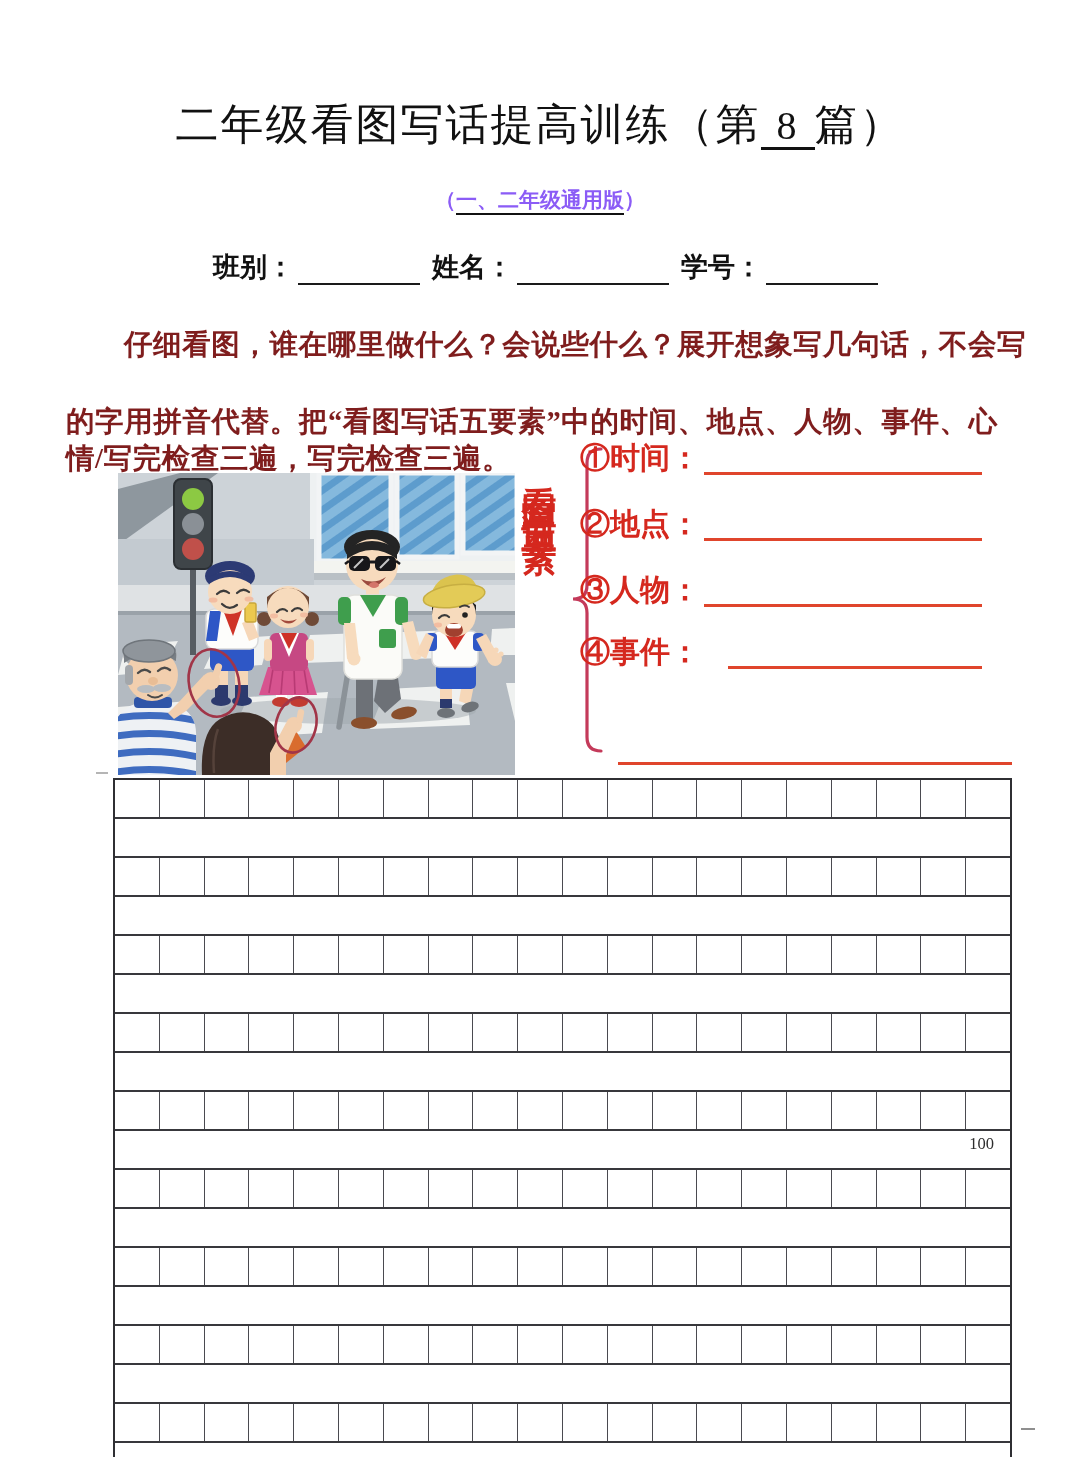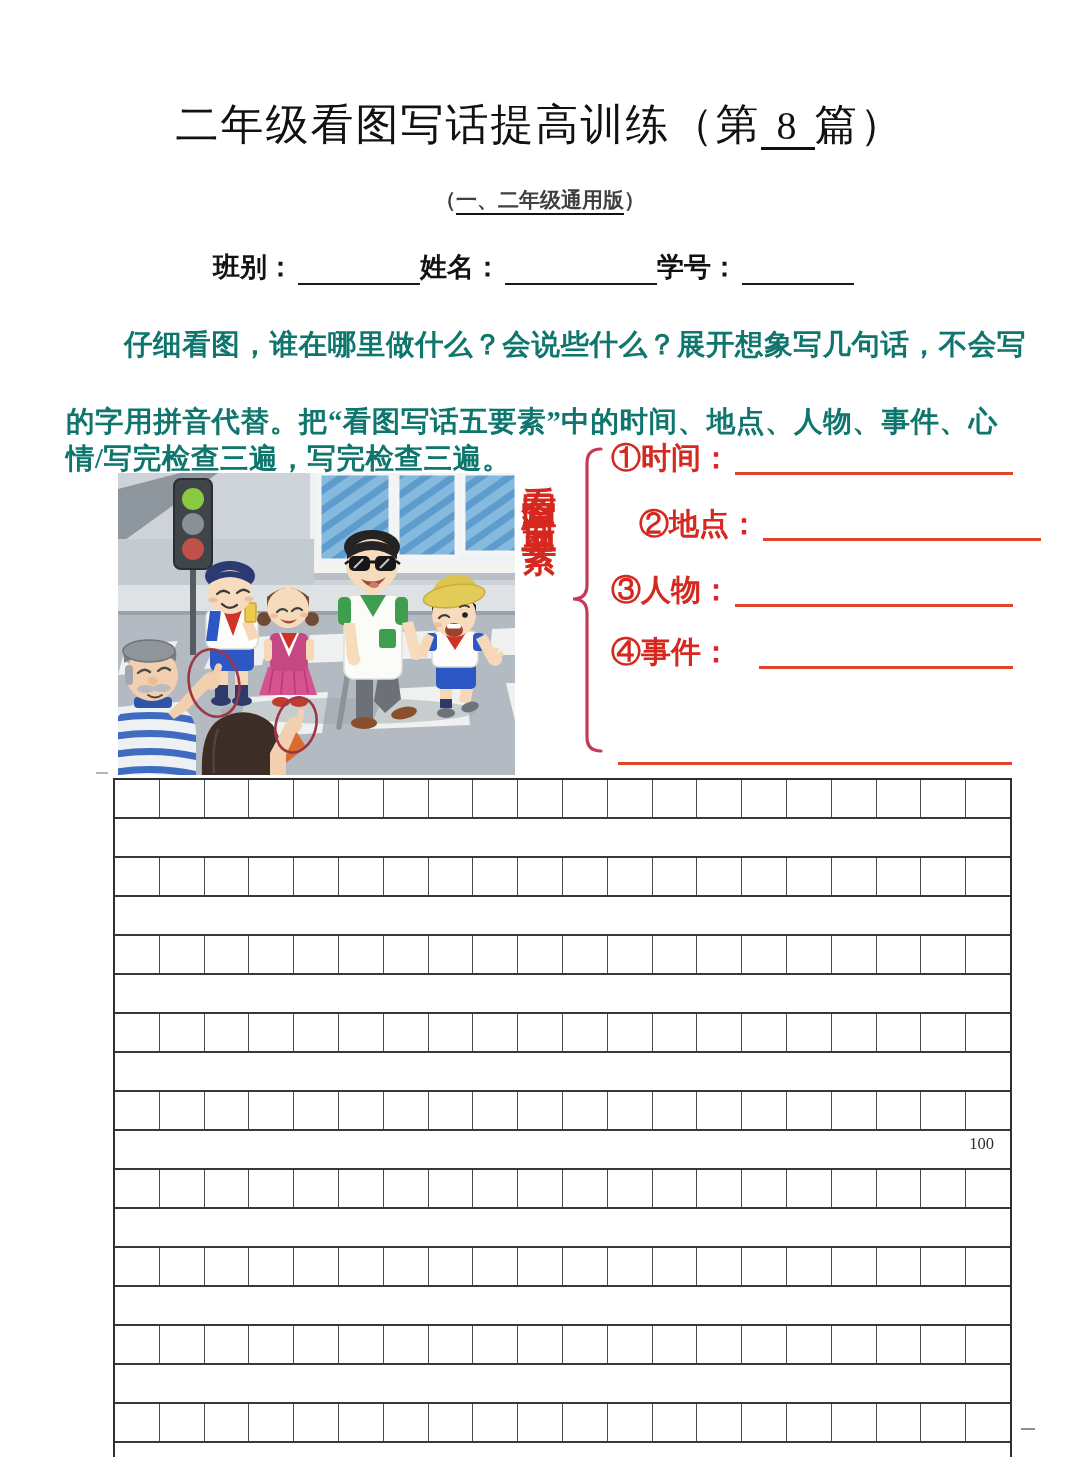--- a/index.html
+++ b/index.html
@@ -14,67 +14,67 @@
     position:absolute; top:96px; left:0; width:100%;
     text-align:center; font-size:43px; font-weight:400; letter-spacing:2px;
     color:#111;
   }
   .title .num {
     display:inline-block; min-width:30px; padding:0 16px;
     border-bottom:3.5px solid #111; font-size:40px; line-height:1.05;
   }
   .subtitle {
     position:absolute; top:186px; left:0; width:100%;
-    text-align:center; font-size:21px; font-weight:700; color:#404040;
+    text-align:center; font-size:21px; font-weight:700; color:#8b5cf6;
   }
   .subtitle .u { border-bottom:2.5px solid #111; padding-bottom:1px; }
   
   .form-row {
     position:absolute; top:249px; left:213px; display:flex; align-items:flex-end;
-    font-size:27px; font-weight:700; color:#111;
+    font-size:27px; font-weight:700; color:#111;gap:12px;
   }
   .form-field { display:flex; align-items:flex-end; }
   .blank-line {
     display:inline-block; height:1.1em;
     border-bottom:2.5px solid #1a1a1a; margin-left:4px;
   }
   .form-field:nth-child(1) .blank-line { width:122px; }
   .form-field:nth-child(2) .blank-line { width:152px; }
   .form-field:nth-child(3) .blank-line { width:112px; }
   
   .para-line {
     position:absolute; left:66px; white-space:nowrap;
-    font-size:28.5px; font-weight:700; letter-spacing:0.6px; color:#0f766e;
+    font-size:28.5px; font-weight:700; letter-spacing:0.6px; color:#7f1d1d;
   }
   .para-line.l1 { top:326px; padding-left:58px; }
   .para-line.l2 { top:383px;margin-top:20px; }
   .para-line.l3 { top:440px; }
   
   .illustration {
     position:absolute; left:118px; top:473px; width:397px; height:302px;
     background:#dfe3e6; overflow:hidden;
   }
   .illustration svg { display:block; width:100%; height:100%; }
   
   .v-label {
     position:absolute; left:521px; top:458px; height:320px;
     writing-mode:vertical-rl; text-orientation:upright;
     font-size:35px; font-weight:800; letter-spacing:9px;
     color:#d5281e; line-height:1;
   }
   .bracket { position:absolute; left:570px; top:446px; width:38px; height:308px; }
   .element-item {
-    position:absolute; left:611px; width:402px;
+    position:absolute; left:580px; width:402px;
     display:flex; align-items:flex-end;
     font-size:30px; font-weight:800; color:#d5281e; white-space:nowrap;
   }
   .element-item .fill {
     flex:1; border-bottom:3.5px solid #e0452c; margin-bottom:4px; margin-left:4px;
   }
-  .item-1 { top:438px; } .item-2 { top:504px;margin-left:28px; } .item-3 { top:570px; }
+  .item-1 { top:438px; } .item-2 { top:504px; } .item-3 { top:570px; }
   .item-4 { top:632px;gap:24px; } .item-5 { top:693px; }
   .element-cont-line {
     position:absolute; left:618px; top:762px; width:394px; height:0;
     border-top:3.5px solid #e0452c;
   }
   
   .grid {
     position:absolute; left:113px; top:778px; width:899px; height:679px;
     border:2.2px solid #2f2f33; border-bottom:none; overflow:hidden; background:#fff;
   }

